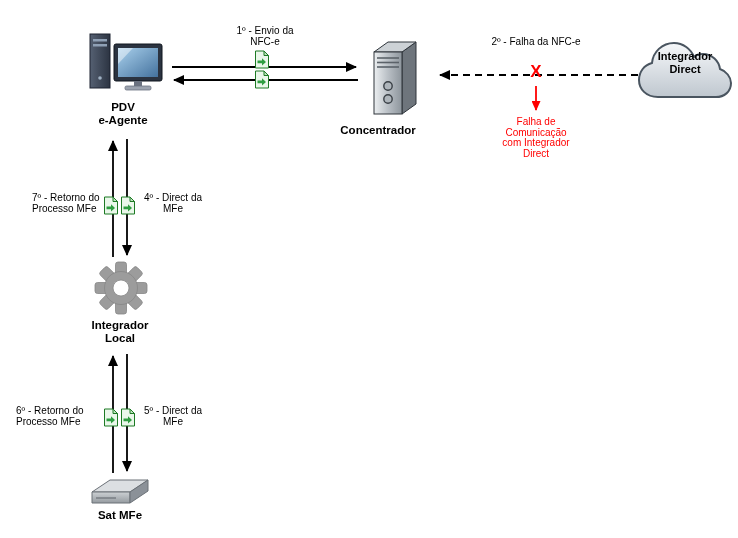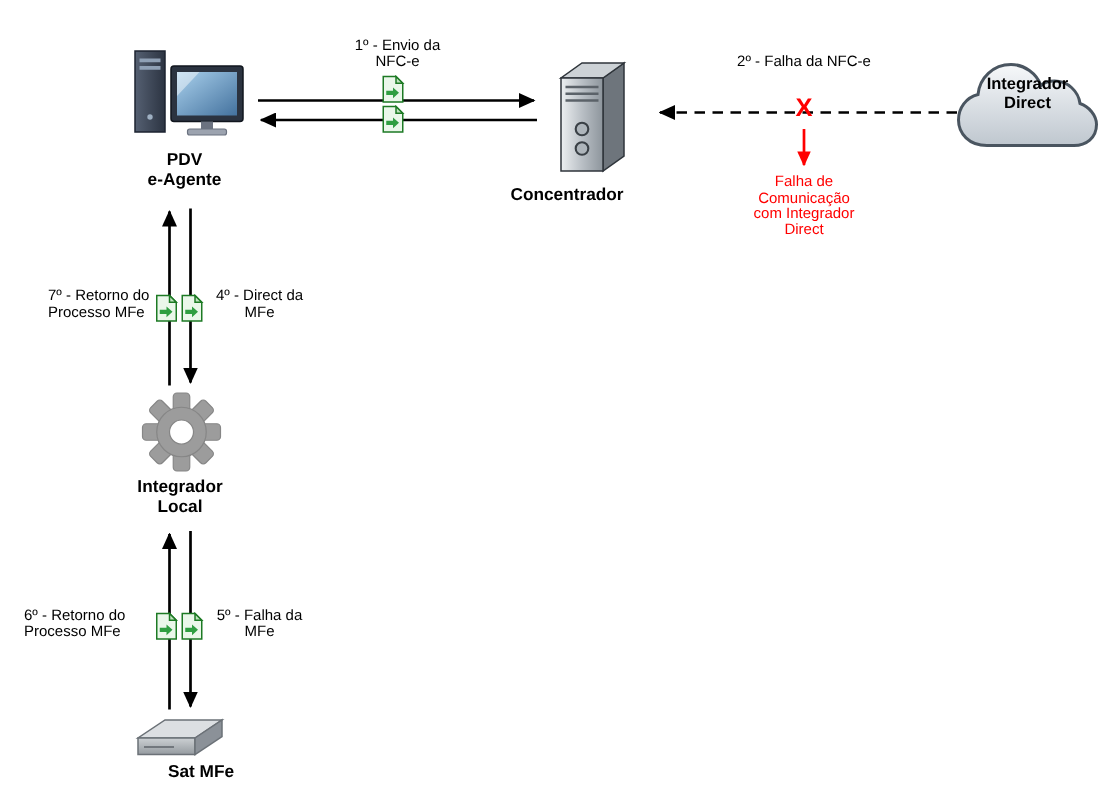--- a/index.html
+++ b/index.html
@@ -123,37 +123,37 @@
 Local</div>
 
   <div class="icon" style="left:86px;top:474px">
     <svg width="68" height="36" viewBox="0 0 68 36">
       <polygon points="6,18 44,18 62,6 24,6" fill="#dcdfe2" stroke="#6b7177" stroke-width="1"></polygon>
       <polygon points="6,18 44,18 44,29 6,29" fill="url(#gradSat)" stroke="#6b7177" stroke-width="1"></polygon>
       <polygon points="44,18 62,6 62,17 44,29" fill="#8b9198" stroke="#6b7177" stroke-width="1"></polygon>
       <line x1="10" y1="24" x2="30" y2="24" stroke="#6b7177" stroke-width="1.2"></line>
     </svg>
   </div>
-  <div class="node-lbl" style="left:94px;top:509px;width:80px">Sat MFe</div>
+  <div class="node-lbl" style="left:80px;top:509px;width:80px">Sat MFe</div>
 
   <div class="edge-lbl" style="left:205px;top:26px;width:120px">1º - Envio da
 NFC-e</div>
   <div class="edge-lbl" style="left:466px;top:37px;width:140px">2º - Falha da NFC-e</div>
   <div class="xmark" style="left:524px;top:63px;width:24px">X</div>
   <div class="edge-lbl err" style="left:491px;top:117px;width:90px">Falha de
 Comunicação
 com Integrador
 Direct</div>
   <div class="edge-lbl align-right" style="left:32px;top:193px;width:72px">7º - Retorno do
 Processo MFe</div>
   <div class="edge-lbl" style="left:141px;top:193px;width:64px">4º - Direct da
 MFe</div>
   <div class="edge-lbl align-right" style="left:16px;top:406px;width:72px">6º - Retorno do
 Processo MFe</div>
-  <div class="edge-lbl" style="left:141px;top:406px;width:64px">5º - Falha da
+  <div class="edge-lbl" style="left:141px;top:406px;width:64px">5º - Direct da
 MFe</div>
 
   <div class="icon" style="left:254px;top:50px">
     <svg width="16" height="19" viewBox="0 0 16 19">
       <path d="M1.5,1 h8.5 l4.5,4.5 v12.5 h-13 z" fill="#eaf7ea" stroke="#1d7a24" stroke-width="1"></path>
       <path d="M10,1 l4.5,4.5 h-4.5 z" fill="#bfe3bf" stroke="#1d7a24" stroke-width="1"></path>
       <path d="M3.5,10.5 h4.5 v-2.2 l4,3.6 -4,3.6 v-2.2 h-4.5 z" fill="#2f9e41"></path>
     </svg>
   </div>
   <div class="icon" style="left:254px;top:70px">

